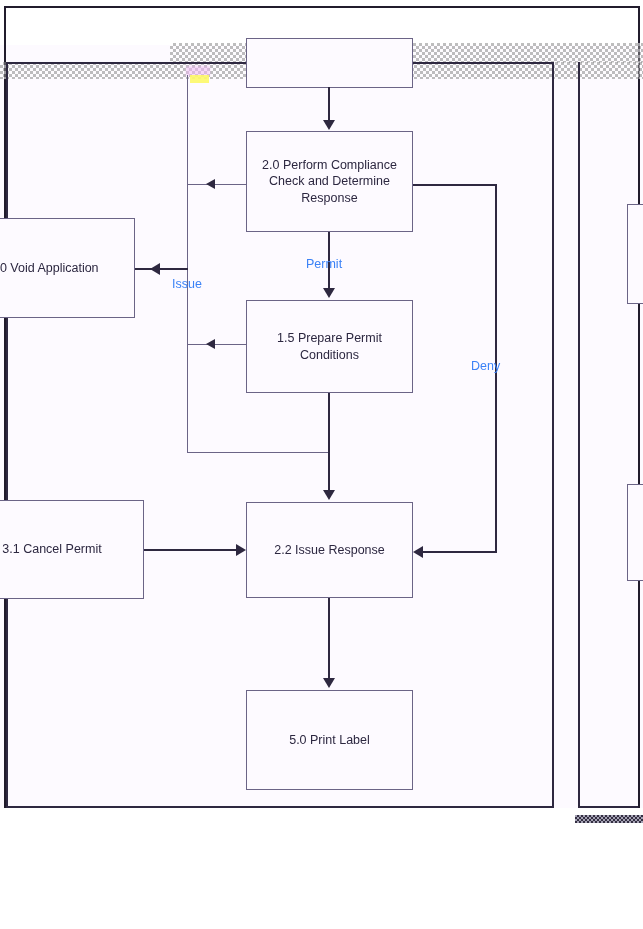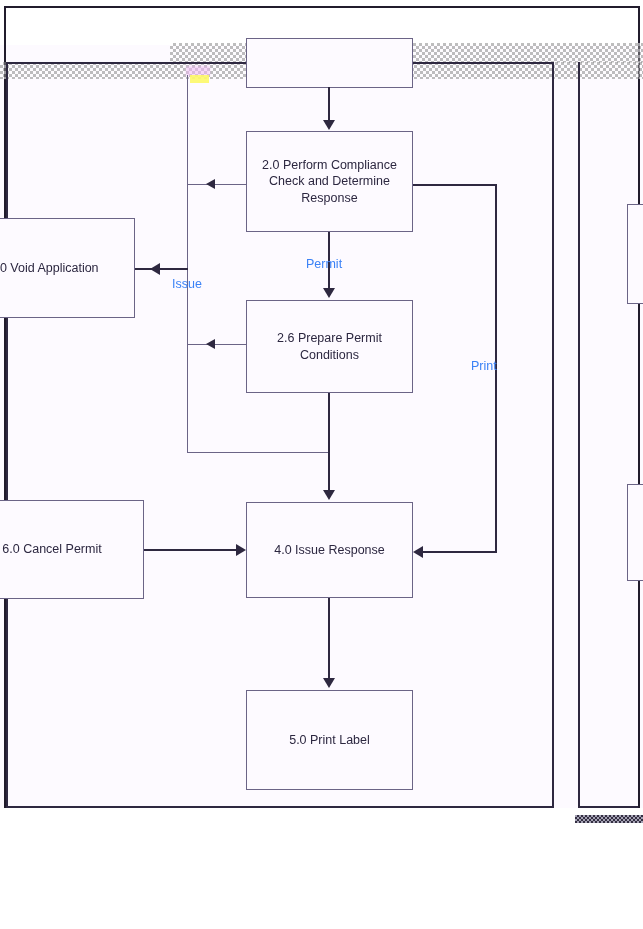--- a/index.html
+++ b/index.html
@@ -175,29 +175,29 @@
 
   <div class="node" style="left:246px; top:131px; width:167px; height:101px;">
     <span class="node-label">2.0 Perform Compliance Check and Determine Response</span>
   </div>
 
   <div class="node" style="left:-40px; top:218px; width:175px; height:100px;">
     <span class="node-label">.0 Void Application</span>
   </div>
 
   <div class="node" style="left:246px; top:300px; width:167px; height:93px;">
-    <span class="node-label">2.6 Prepare Permit Conditions</span>
+    <span class="node-label">1.5 Prepare Permit Conditions</span>
   </div>
 
   <div class="node" style="left:-40px; top:500px; width:184px; height:99px;">
-    <span class="node-label">6.0 Cancel Permit</span>
+    <span class="node-label">3.1 Cancel Permit</span>
   </div>
 
   <div class="node" style="left:246px; top:502px; width:167px; height:96px;">
-    <span class="node-label">4.0 Issue Response</span>
+    <span class="node-label">2.2 Issue Response</span>
   </div>
 
   <div class="node" style="left:246px; top:690px; width:167px; height:100px;">
     <span class="node-label">5.0 Print Label</span>
   </div>
 
   <div class="node" style="left:627px; top:204px; width:60px; height:100px;">
     <span class="node-label"></span>
   </div>
   <div class="node" style="left:627px; top:484px; width:60px; height:97px;">
@@ -234,21 +234,21 @@
   <div class="line-h" style="left:144px; top:549px; width:94px;"></div>
   <div class="arrow right" style="left:236px; top:544px;"></div>
 
   <div class="line-v" style="left:328px; top:598px; height:84px;"></div>
   <div class="arrow down" style="left:323px; top:678px;"></div>
 
   <div class="edge-label" style="left:306px; top:257px;">Permit</div>
 
   <div class="edge-label" style="left:172px; top:277px;">Issue</div>
 
-  <div class="edge-label" style="left:471px; top:359px;">Print</div>
+  <div class="edge-label" style="left:471px; top:359px;">Deny</div>
 
 
   <div class="frame-fill-white" style="left:0px; top:808px; width:643px; height:22px;"></div>
 
   <div class="desktop-pattern" style="left:575px; top:815px; width:68px; height:114px;"></div>
   <div class="desktop-pattern" style="left:0px; top:830px; width:643px; height:99px;"></div>
 
 </div>
 
 </body></html>

